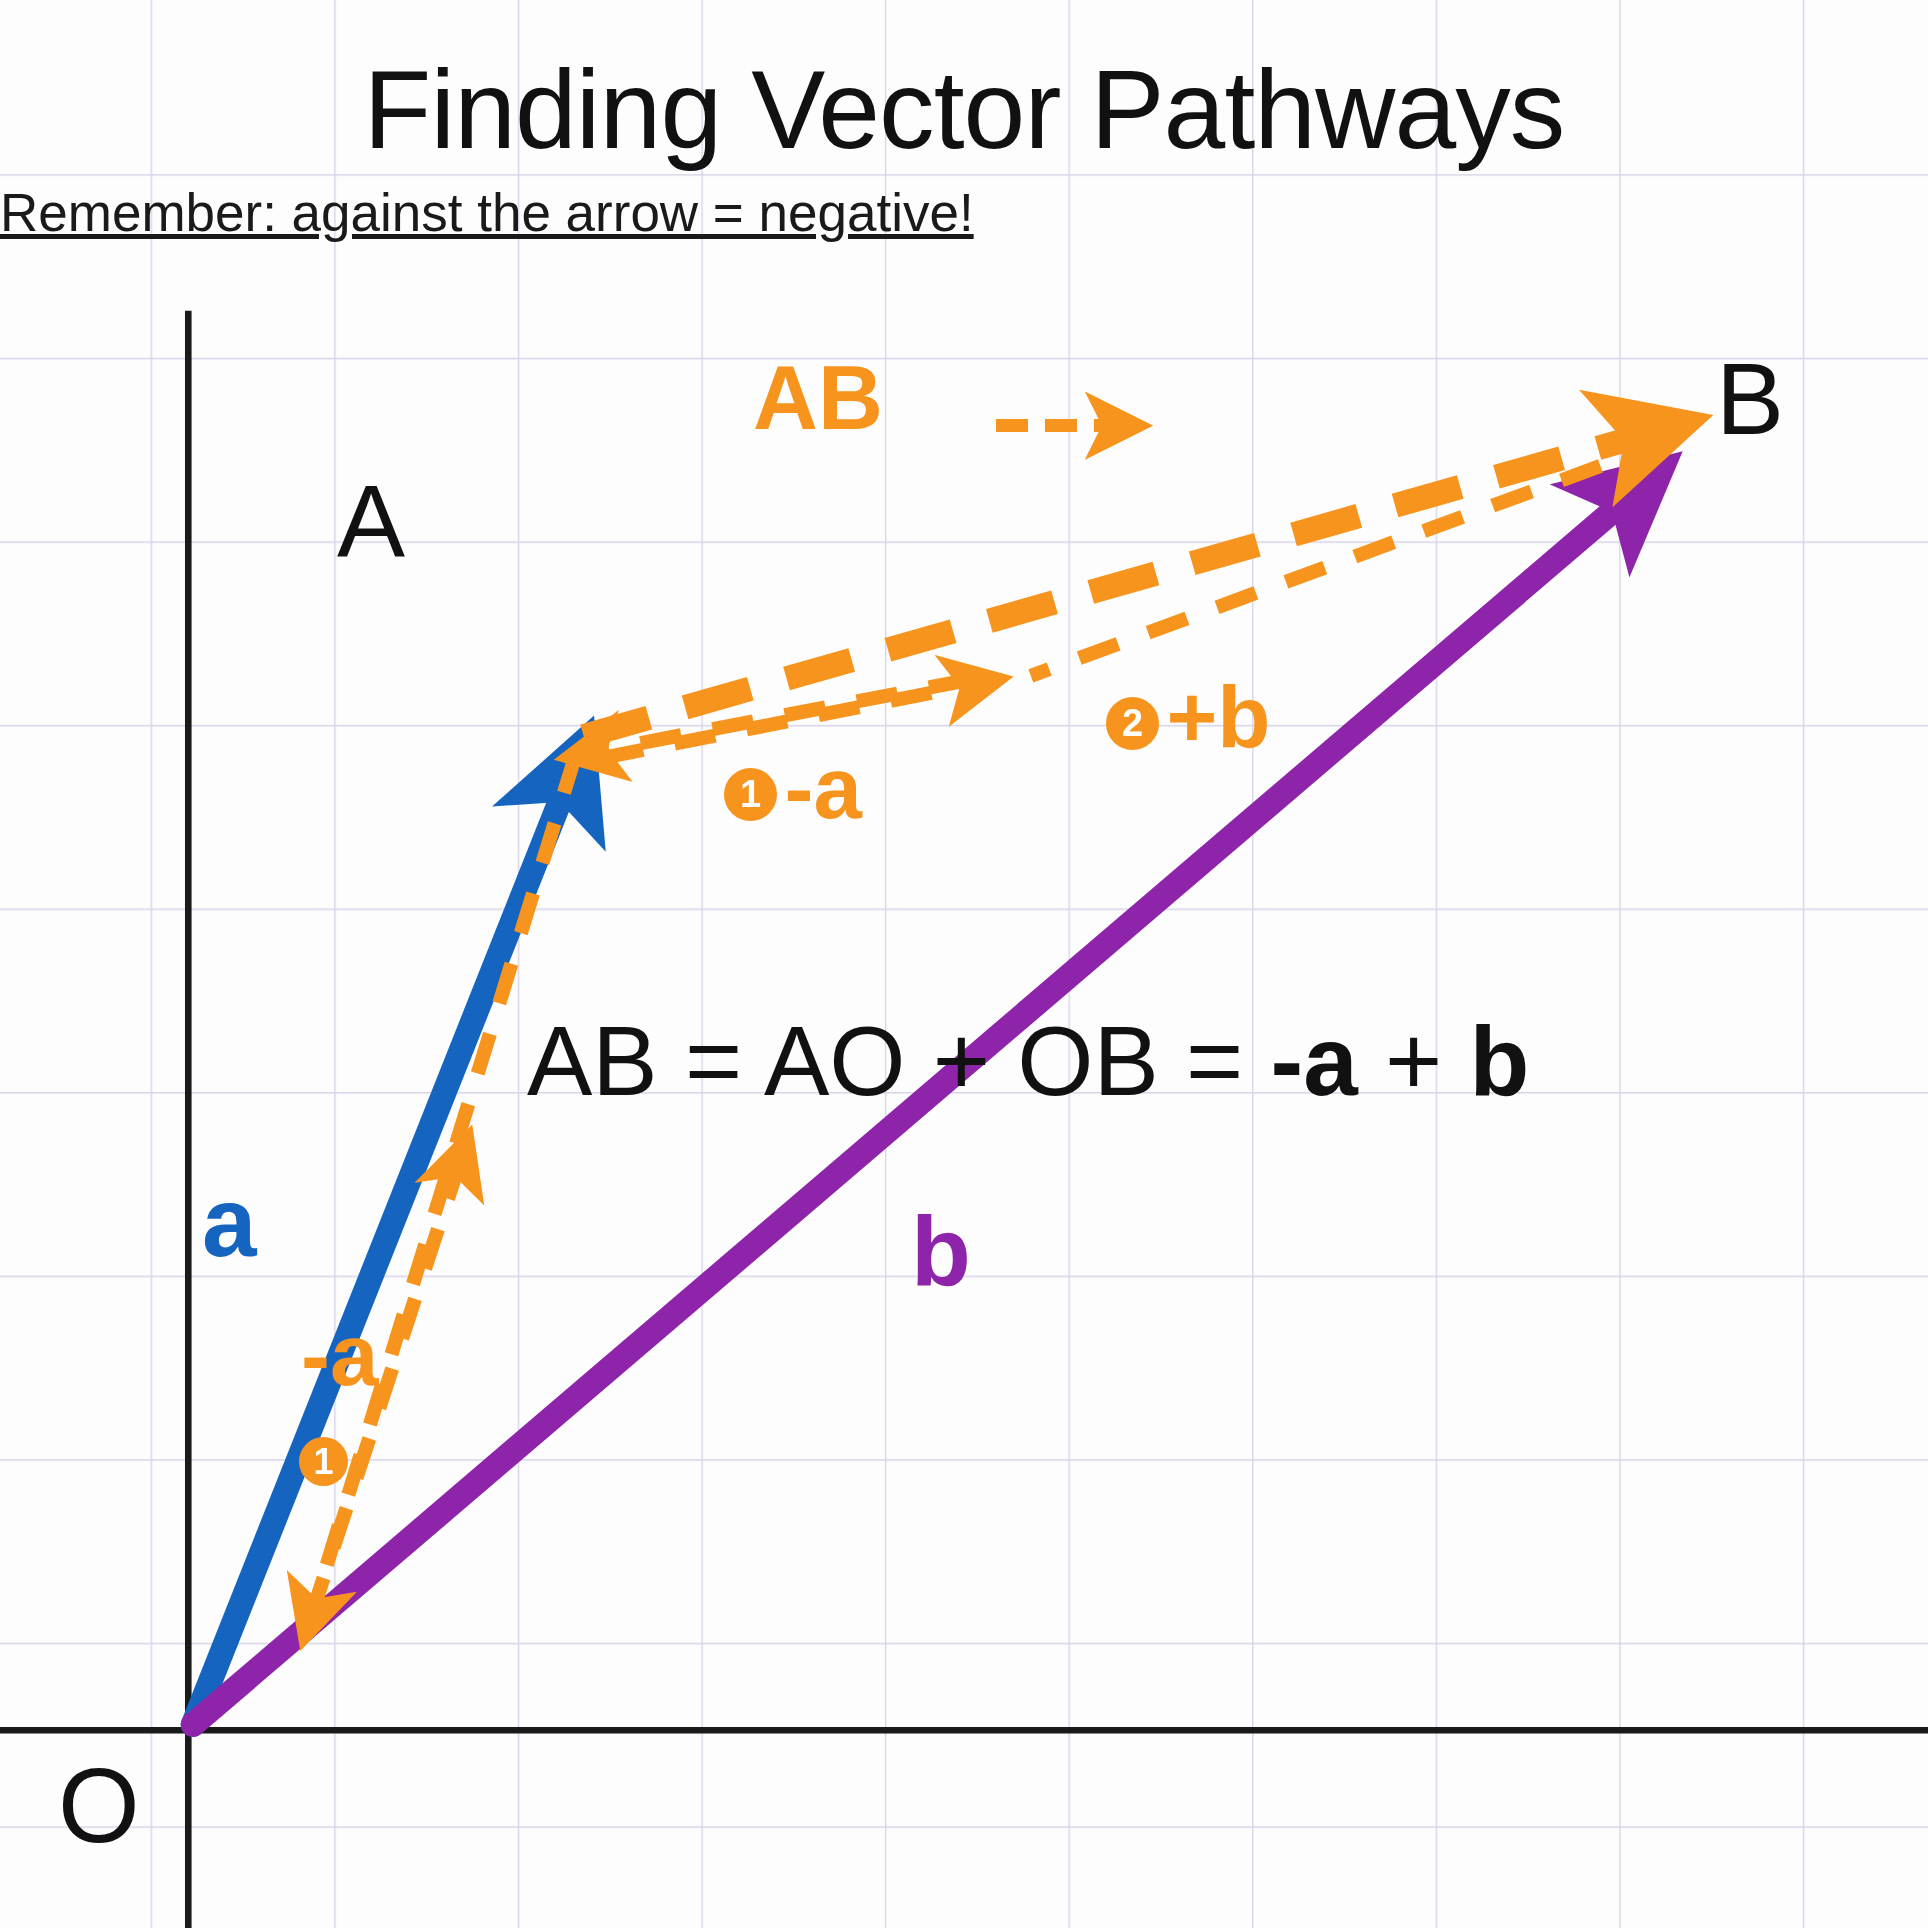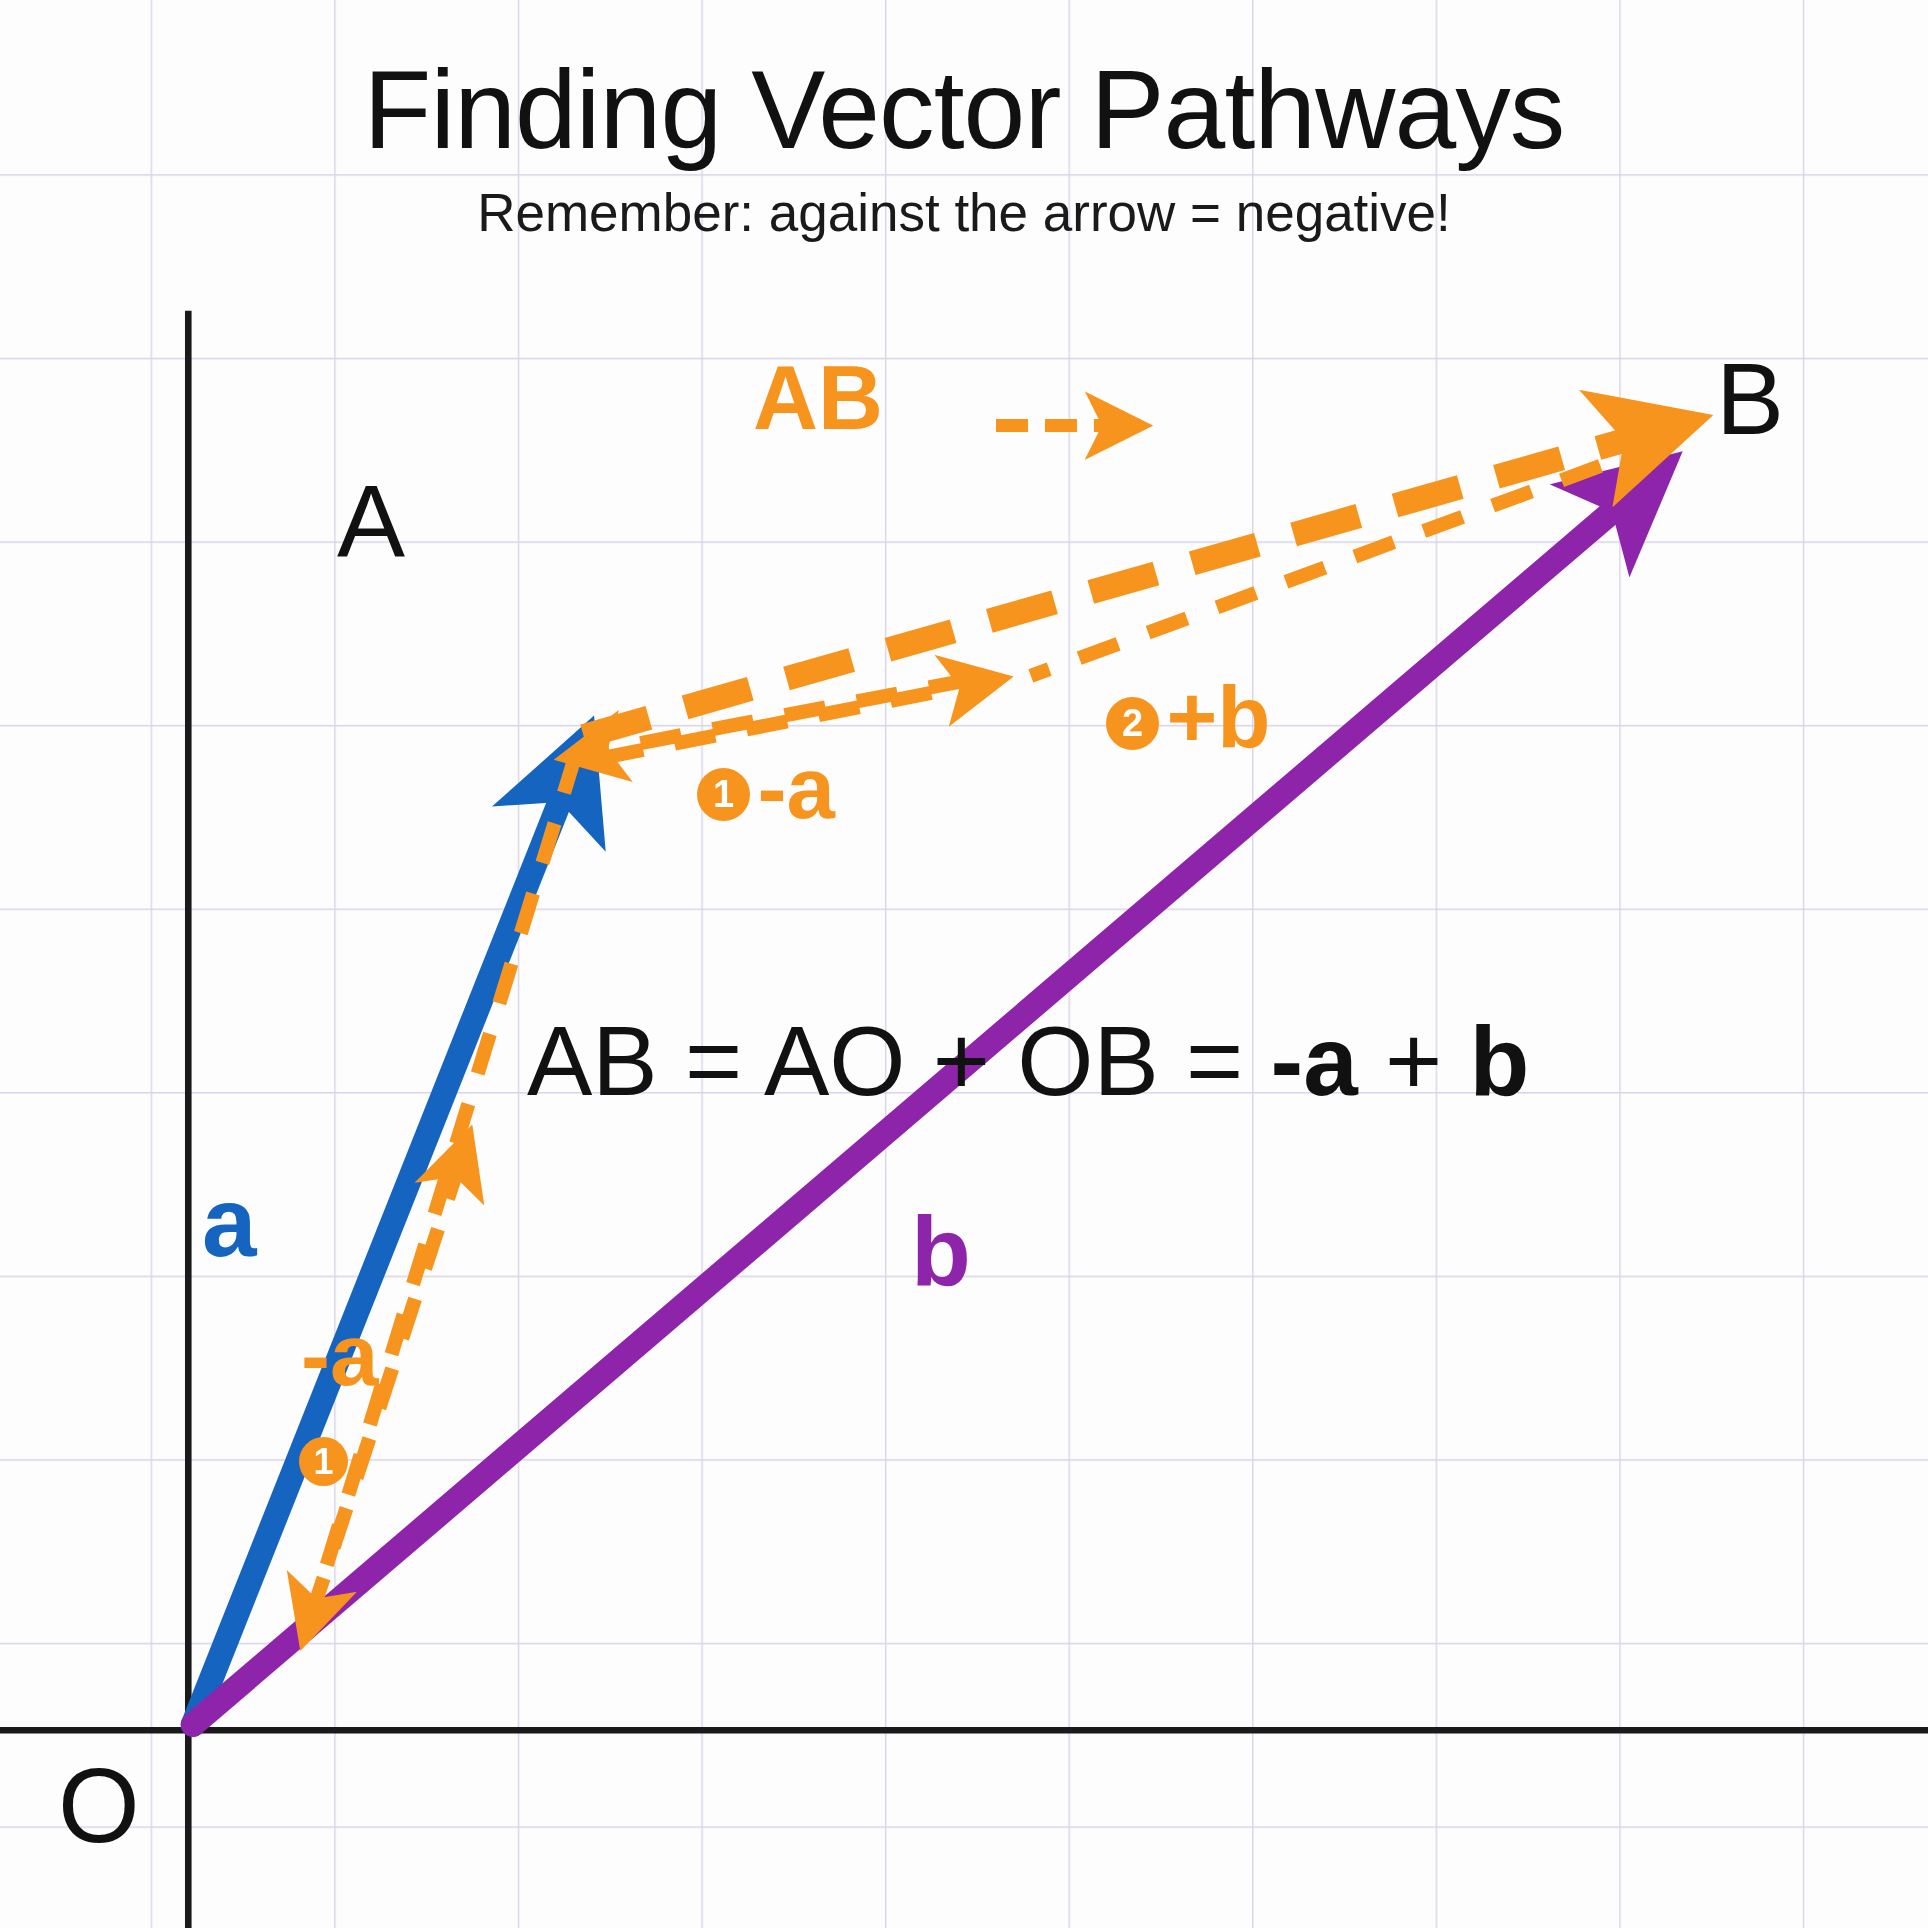--- a/index.html
+++ b/index.html
@@ -10,33 +10,33 @@
     position:relative;
   }
   #stage{position:absolute;inset:0;width:1928px;height:1928px;}
   svg.layer{position:absolute;left:0;top:0;width:1928px;height:1928px;}
   .txt{position:absolute;white-space:nowrap;line-height:1;}
   #title{
     left:0;top:55px;width:1928px;text-align:center;
     font-size:111px;font-weight:400;color:#111;letter-spacing:-0.9px;
   }
   #subtitle{
-    left:0;top:186px;width:1928px;text-align:center;
-    font-size:53px;font-weight:400;color:#1a1a1a;
+    left:0;top:186px;width:1928px;text-align:left;
+    font-size:53px;font-weight:400;color:#1a1a1a;text-decoration:underline;
   }
   #lbl-O{left:58px;top:1753px;font-size:105px;color:#111;}
   #lbl-A{left:337px;top:471px;font-size:102px;color:#111;}
   #lbl-B{left:1716px;top:348px;font-size:102px;color:#111;}
   #lbl-a{left:202px;top:1173px;font-size:98px;font-weight:bold;color:#1565C0;}
   #lbl-b{left:911px;top:1202px;font-size:98px;font-weight:bold;color:#8E24AA;}
 
   #lbl-AB{
     left:753px;top:341px;font-size:90px;font-weight:bold;color:#F7941E;margin-top:12px;
   }
-  #lbl-neg-a-top{left:697px;top:744px;font-size:87px;font-weight:bold;color:#F7941E;}
+  #lbl-neg-a-top{left:724px;top:744px;font-size:87px;font-weight:bold;color:#F7941E;}
   #lbl-plus-b{left:1106px;top:633px;font-size:87px;font-weight:bold;color:#F7941E;margin-top:40px;}
   #lbl-neg-a-side{left:301px;top:1311px;font-size:87px;font-weight:bold;color:#F7941E;}
 
   .circnum{
     display:inline-block;width:53px;height:53px;border-radius:50%;
     background:#F7941E;color:#ffffff;
     font-size:38px;font-weight:bold;text-align:center;
     line-height:53px;vertical-align:11.3px;margin-right:7.5px;
   }
   .circnum.small{width:49px;height:49px;line-height:49px;font-size:36px;}

